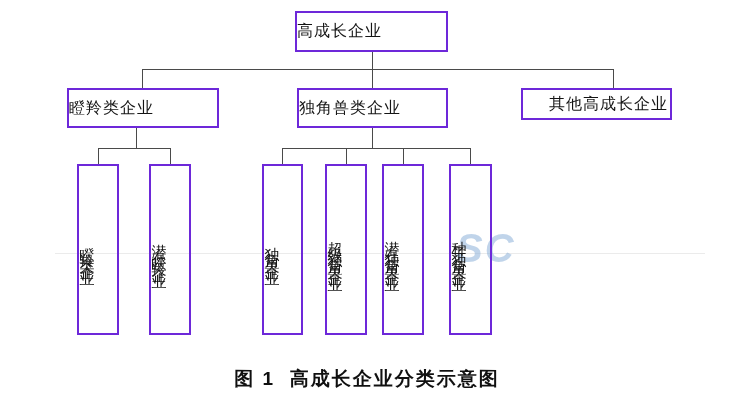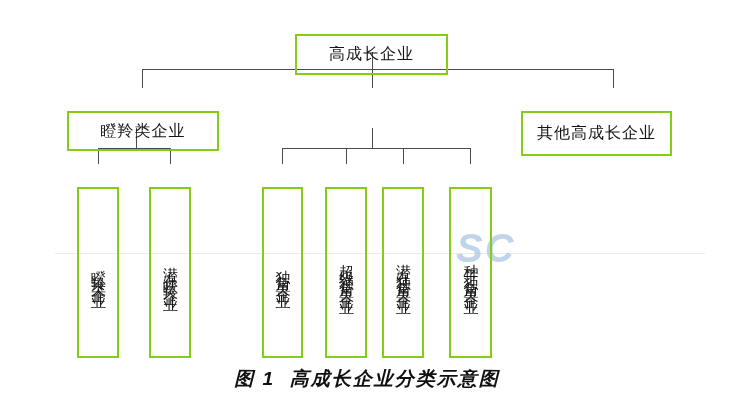--- a/index.html
+++ b/index.html
@@ -9,33 +9,31 @@
     height: 402px;
     background: #ffffff;
     overflow: hidden;
     font-family: "Liberation Serif", serif;
     color: #141414;
   }
   
   .box {
     position: absolute;
     box-sizing: border-box;
-    border: 2px solid #84cc16;
+    border: 2px solid #6d28d9;
     background: transparent;
     display: flex;
     align-items: center;
-    justify-content: center;
     z-index: 2;
-    margin-top: 23px;
   }
   .hbox { font-size: 16px; letter-spacing: 1px; }
   .root-box  { left: 295px; top: 11px;  width: 153px; height: 41px; }
   .cat-left  { left: 67px;  top: 88px;  width: 152px; height: 40px; }
   .cat-mid   { left: 297px; top: 88px;  width: 151px; height: 40px; }
-  .cat-right { left: 521px; top: 88px;  width: 151px; height: 45px; }
+  .cat-right { left: 521px; top: 88px;  width: 151px; height: 32px; padding-left: 26px; }
   .vbox {
     top: 164px;
     height: 171px;
   }
   .vbox span {
     writing-mode: vertical-rl;
     text-orientation: upright;
     font-size: 15px;
     letter-spacing: 6px;
     line-height: 1;
@@ -69,21 +67,20 @@
     position: absolute;
     left: 0; right: 16px; top: 366px;
     text-align: center;
     font-family: "Liberation Sans", sans-serif;
     font-weight: bold;
     font-size: 19px;
     letter-spacing: 2px;
     white-space: pre;
     color: #101010;
     z-index: 2;
-    font-style: italic;
   }
   
   .watermark {
     position: absolute;
     left: 456px; top: 226px;
     font-family: "Liberation Sans", sans-serif;
     font-style: italic;
     font-weight: bold;
     font-size: 40px;
     color: rgba(141, 177, 216, 0.55);
@@ -111,20 +108,23 @@
   </div>
 
   <div class="line lv stem-root"></div>
   <div class="line lh hline-1"></div>
   <div class="line lv drop-l"></div>
   <div class="line lv drop-r"></div>
 
   <div class="box hbox cat-left">
     <span>瞪羚类企业</span>
   </div>
+  <div class="box hbox cat-mid">
+    <span>独角兽类企业</span>
+  </div>
   <div class="box hbox cat-right">
     <span>其他高成长企业</span>
   </div>
 
   <div class="line lv stem-gaz"></div>
   <div class="line lh hline-gaz"></div>
   <div class="line lv gdrop-1"></div>
   <div class="line lv gdrop-2"></div>
 
   <div class="line lv stem-uni"></div>

